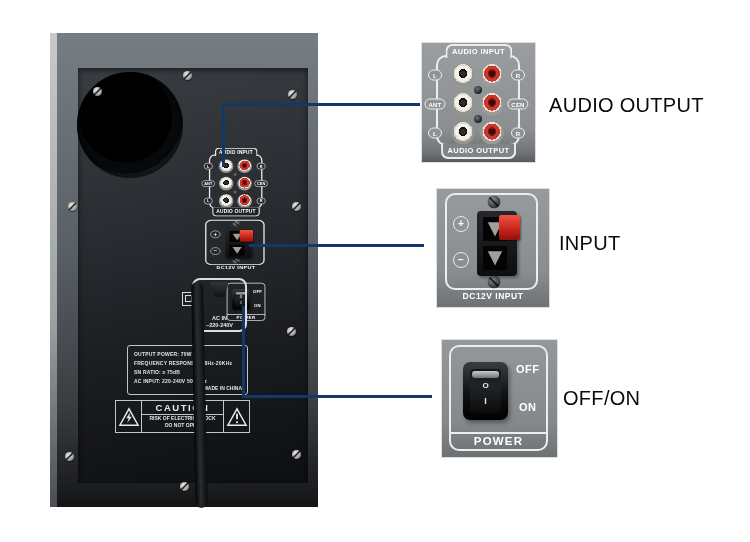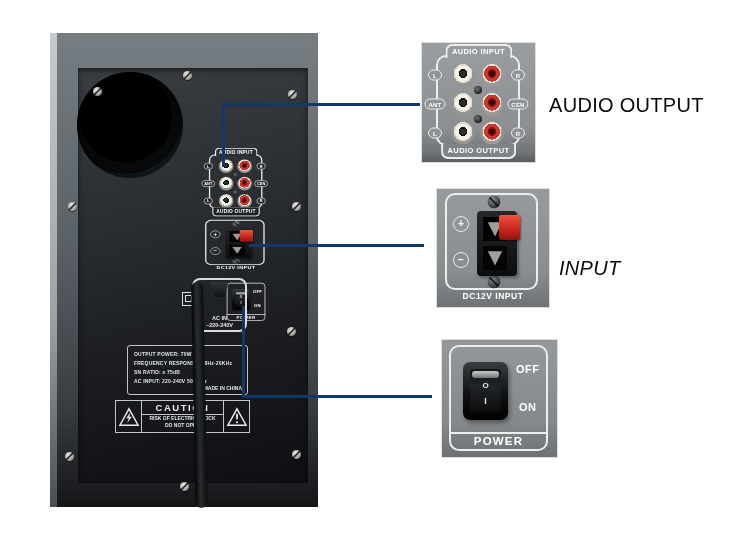--- a/index.html
+++ b/index.html
@@ -275,32 +275,33 @@
         <div class="dc-window w-bottom">
             <div class="dc-wedge"></div>
           </div>
         <div class="dc-red"></div>
       </div>
       <div class="dc-sign" style="left:16px;top:27px;">+</div>
       <div class="dc-sign" style="left:16px;top:63px;">−</div>
       <div class="dc-label">DC12V INPUT</div>
     </div>
   </div>
-  <div class="big-label" style="left:559px;top:257px;font-style:italic;">INPUT</div>
+  <div class="big-label" style="left:559px;top:232px;">INPUT</div>
 
   <div class="callout" style="left:442px;top:340px;width:115px;height:117px;">
     <div class="pw-panel">
       <div class="pw-frame"></div>
       <div class="pw-bezel">
         <div class="pw-rocker">
           <div class="pw-shine"></div>
           <div class="pw-o">O</div>
           <div class="pw-i">I</div>
         </div>
       </div>
       <div class="pw-off">OFF</div>
       <div class="pw-on">ON</div>
       <div class="pw-divider"></div>
       <div class="pw-label">POWER</div>
     </div>
   </div>
+  <div class="big-label" style="left:563px;top:387px;">OFF/ON</div>
 
 </div>
 
 </body></html>

